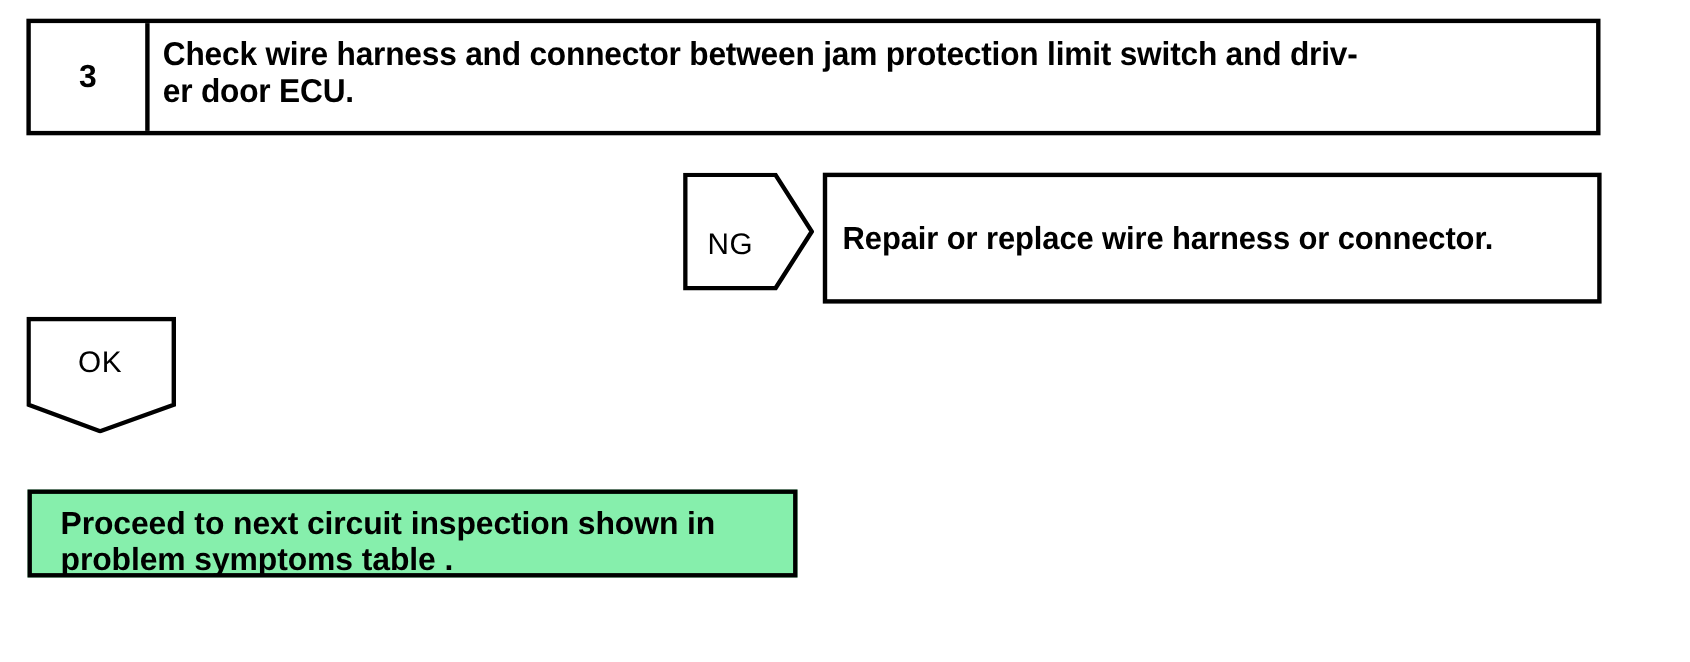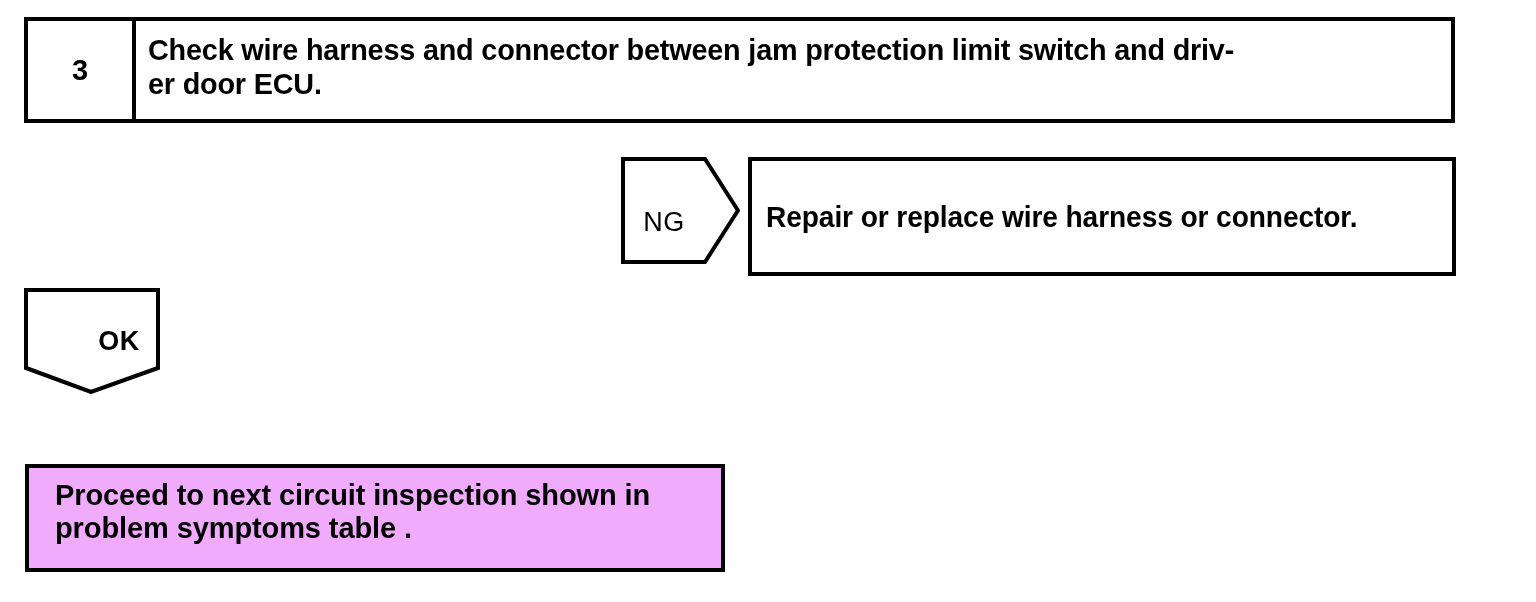--- a/index.html
+++ b/index.html
@@ -124,42 +124,41 @@
     height: 106px;
   }
   .ok-pentagon svg {
     display: block;
     width: 136px;
     height: 106px;
   }
   .ok-label {
     position: absolute;
     left: 24px;
-    top: 301px;
+    top: 289px;
     width: 134px;
     height: 80px;
     display: flex;
     align-items: center;
     justify-content: center;
     font-size: 27px;
-    font-weight: bold;
+    font-weight: normal;
     letter-spacing: 0.5px;
-    margin-left: 28px;
   }
 
   
   .proceed-box {
     position: absolute;
     left: 25px;
-    top: 464px;
+    top: 445px;
     width: 700px;
-    height: 108px;
+    height: 80px;
     border: 4px solid #000000;
     box-sizing: border-box;
-    background: #f0abfc;
+    background: #86efac;
     padding: 11px 0 0 26px;
   }
   .proceed-text {
     font-size: 29px;
     font-weight: bold;
     line-height: 33px;
     letter-spacing: -0.1px;
     transform: scaleX(0.97);
     transform-origin: left top;
     white-space: pre-line;

